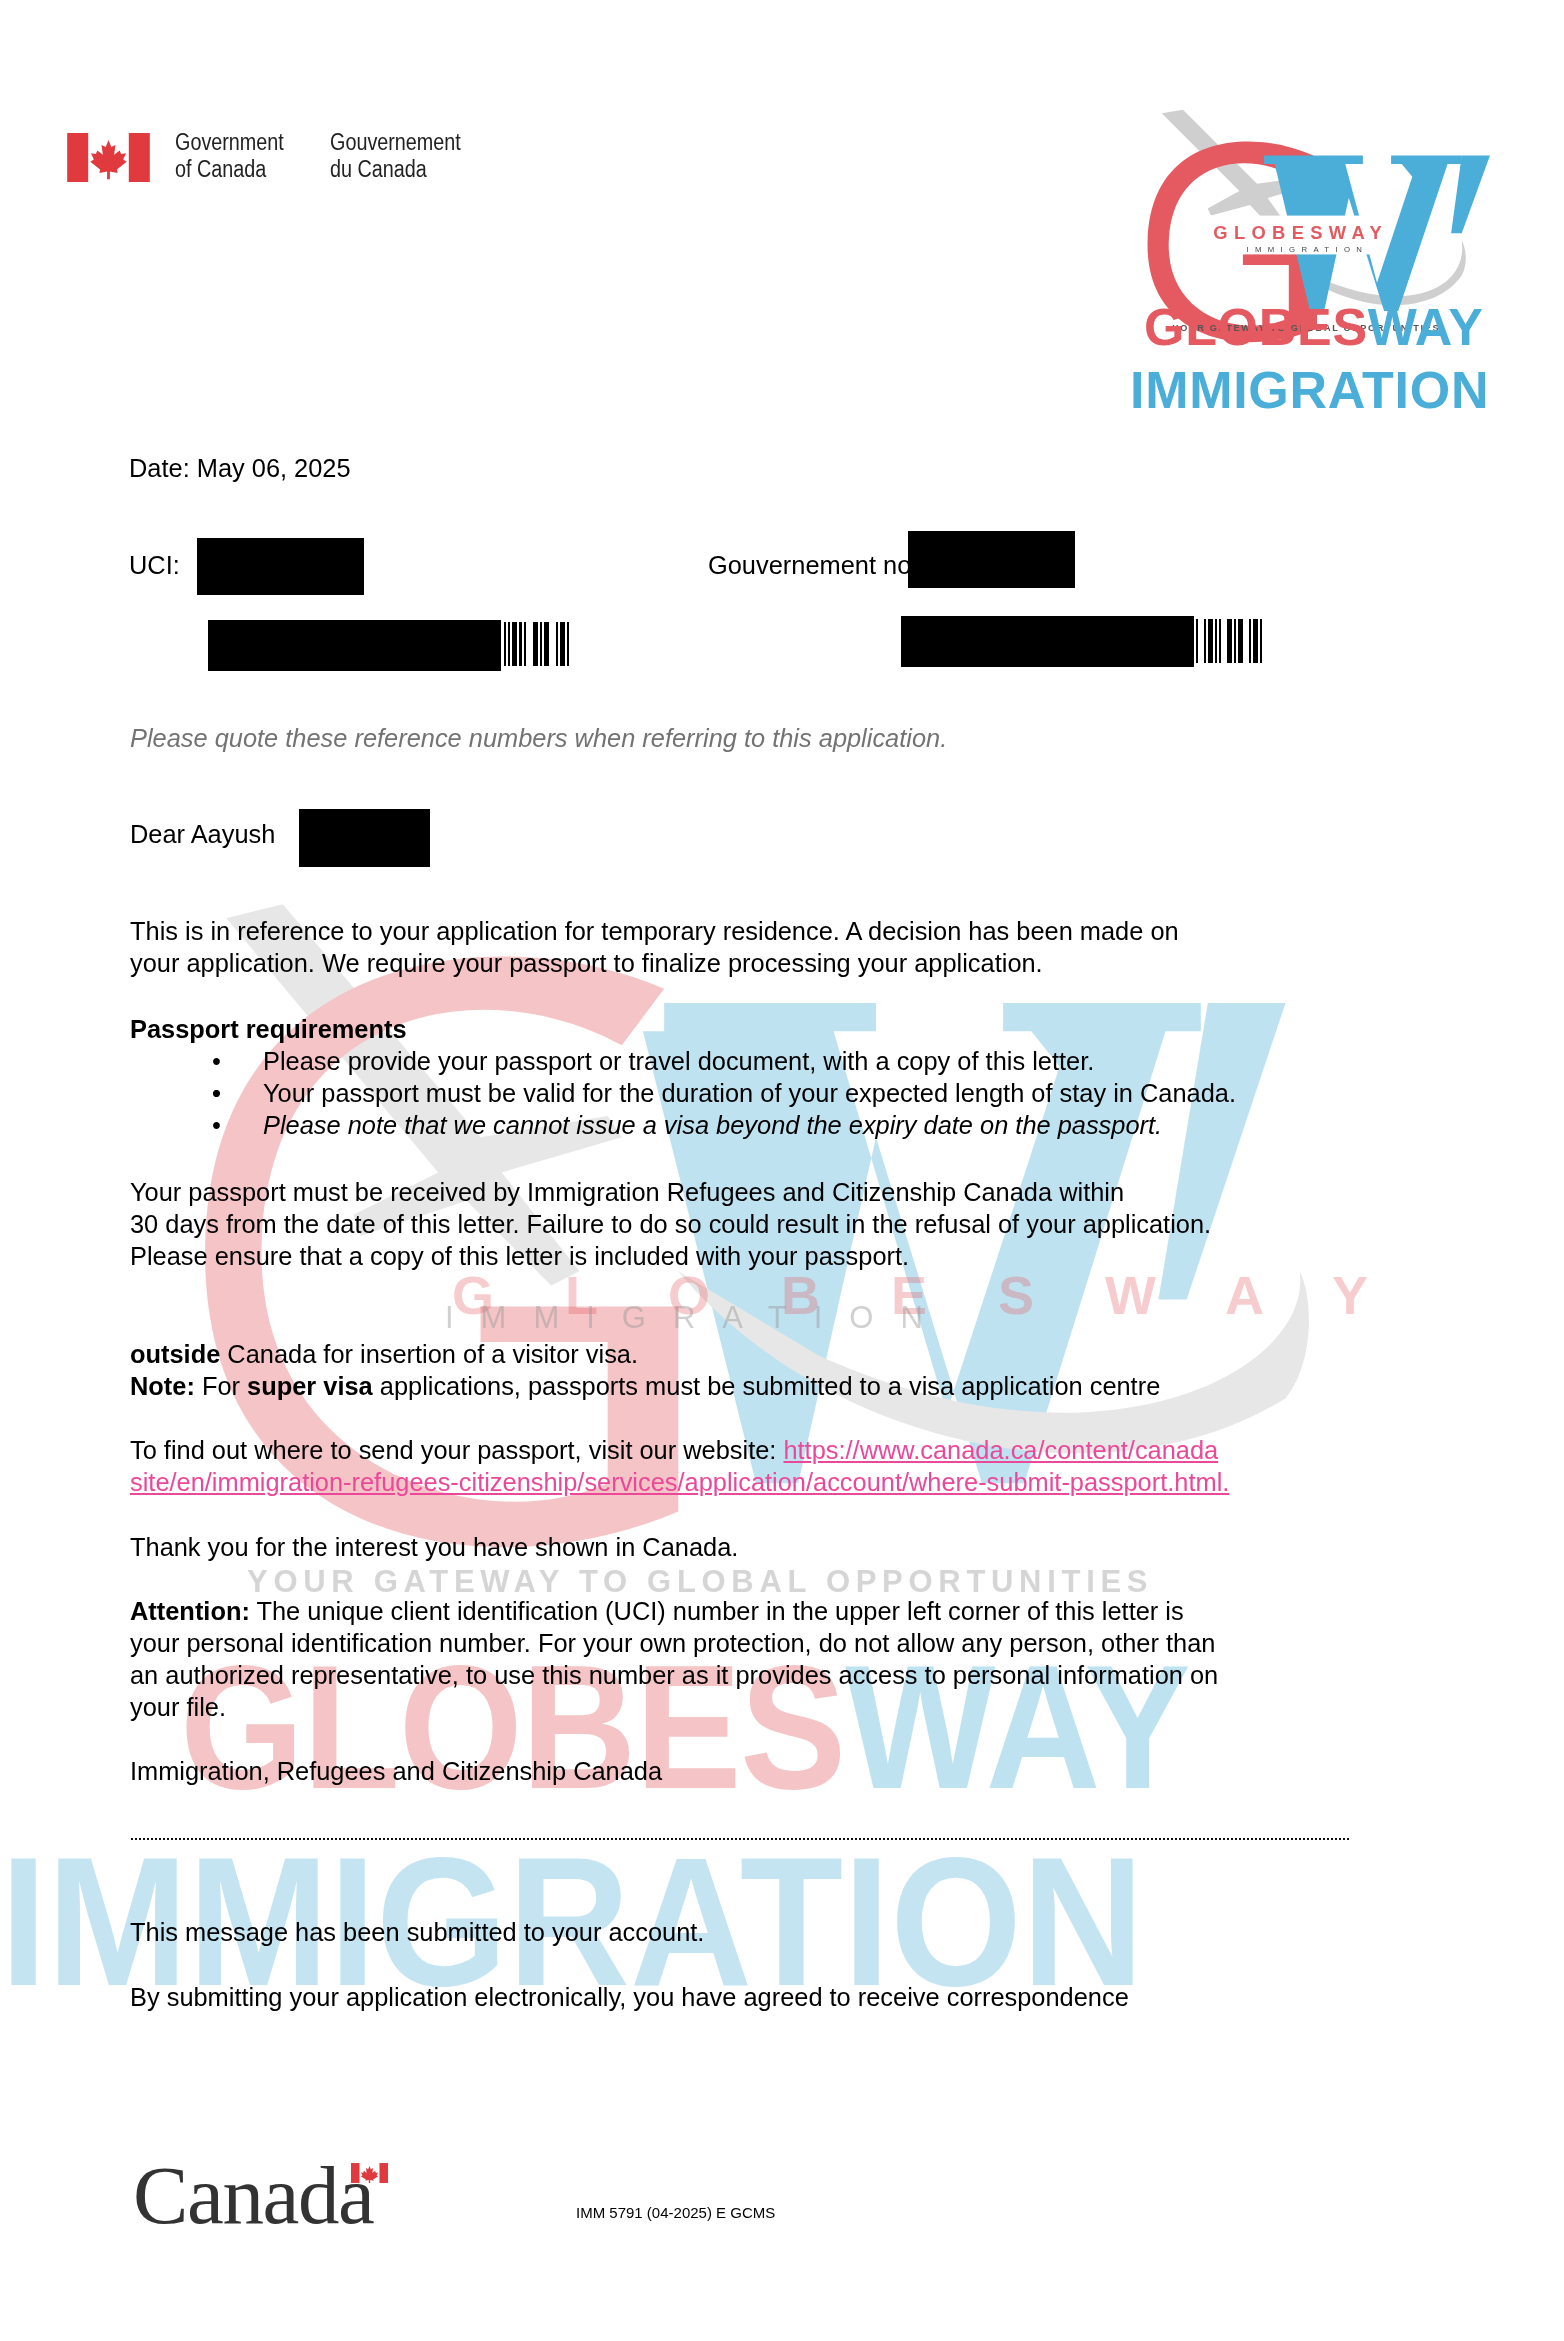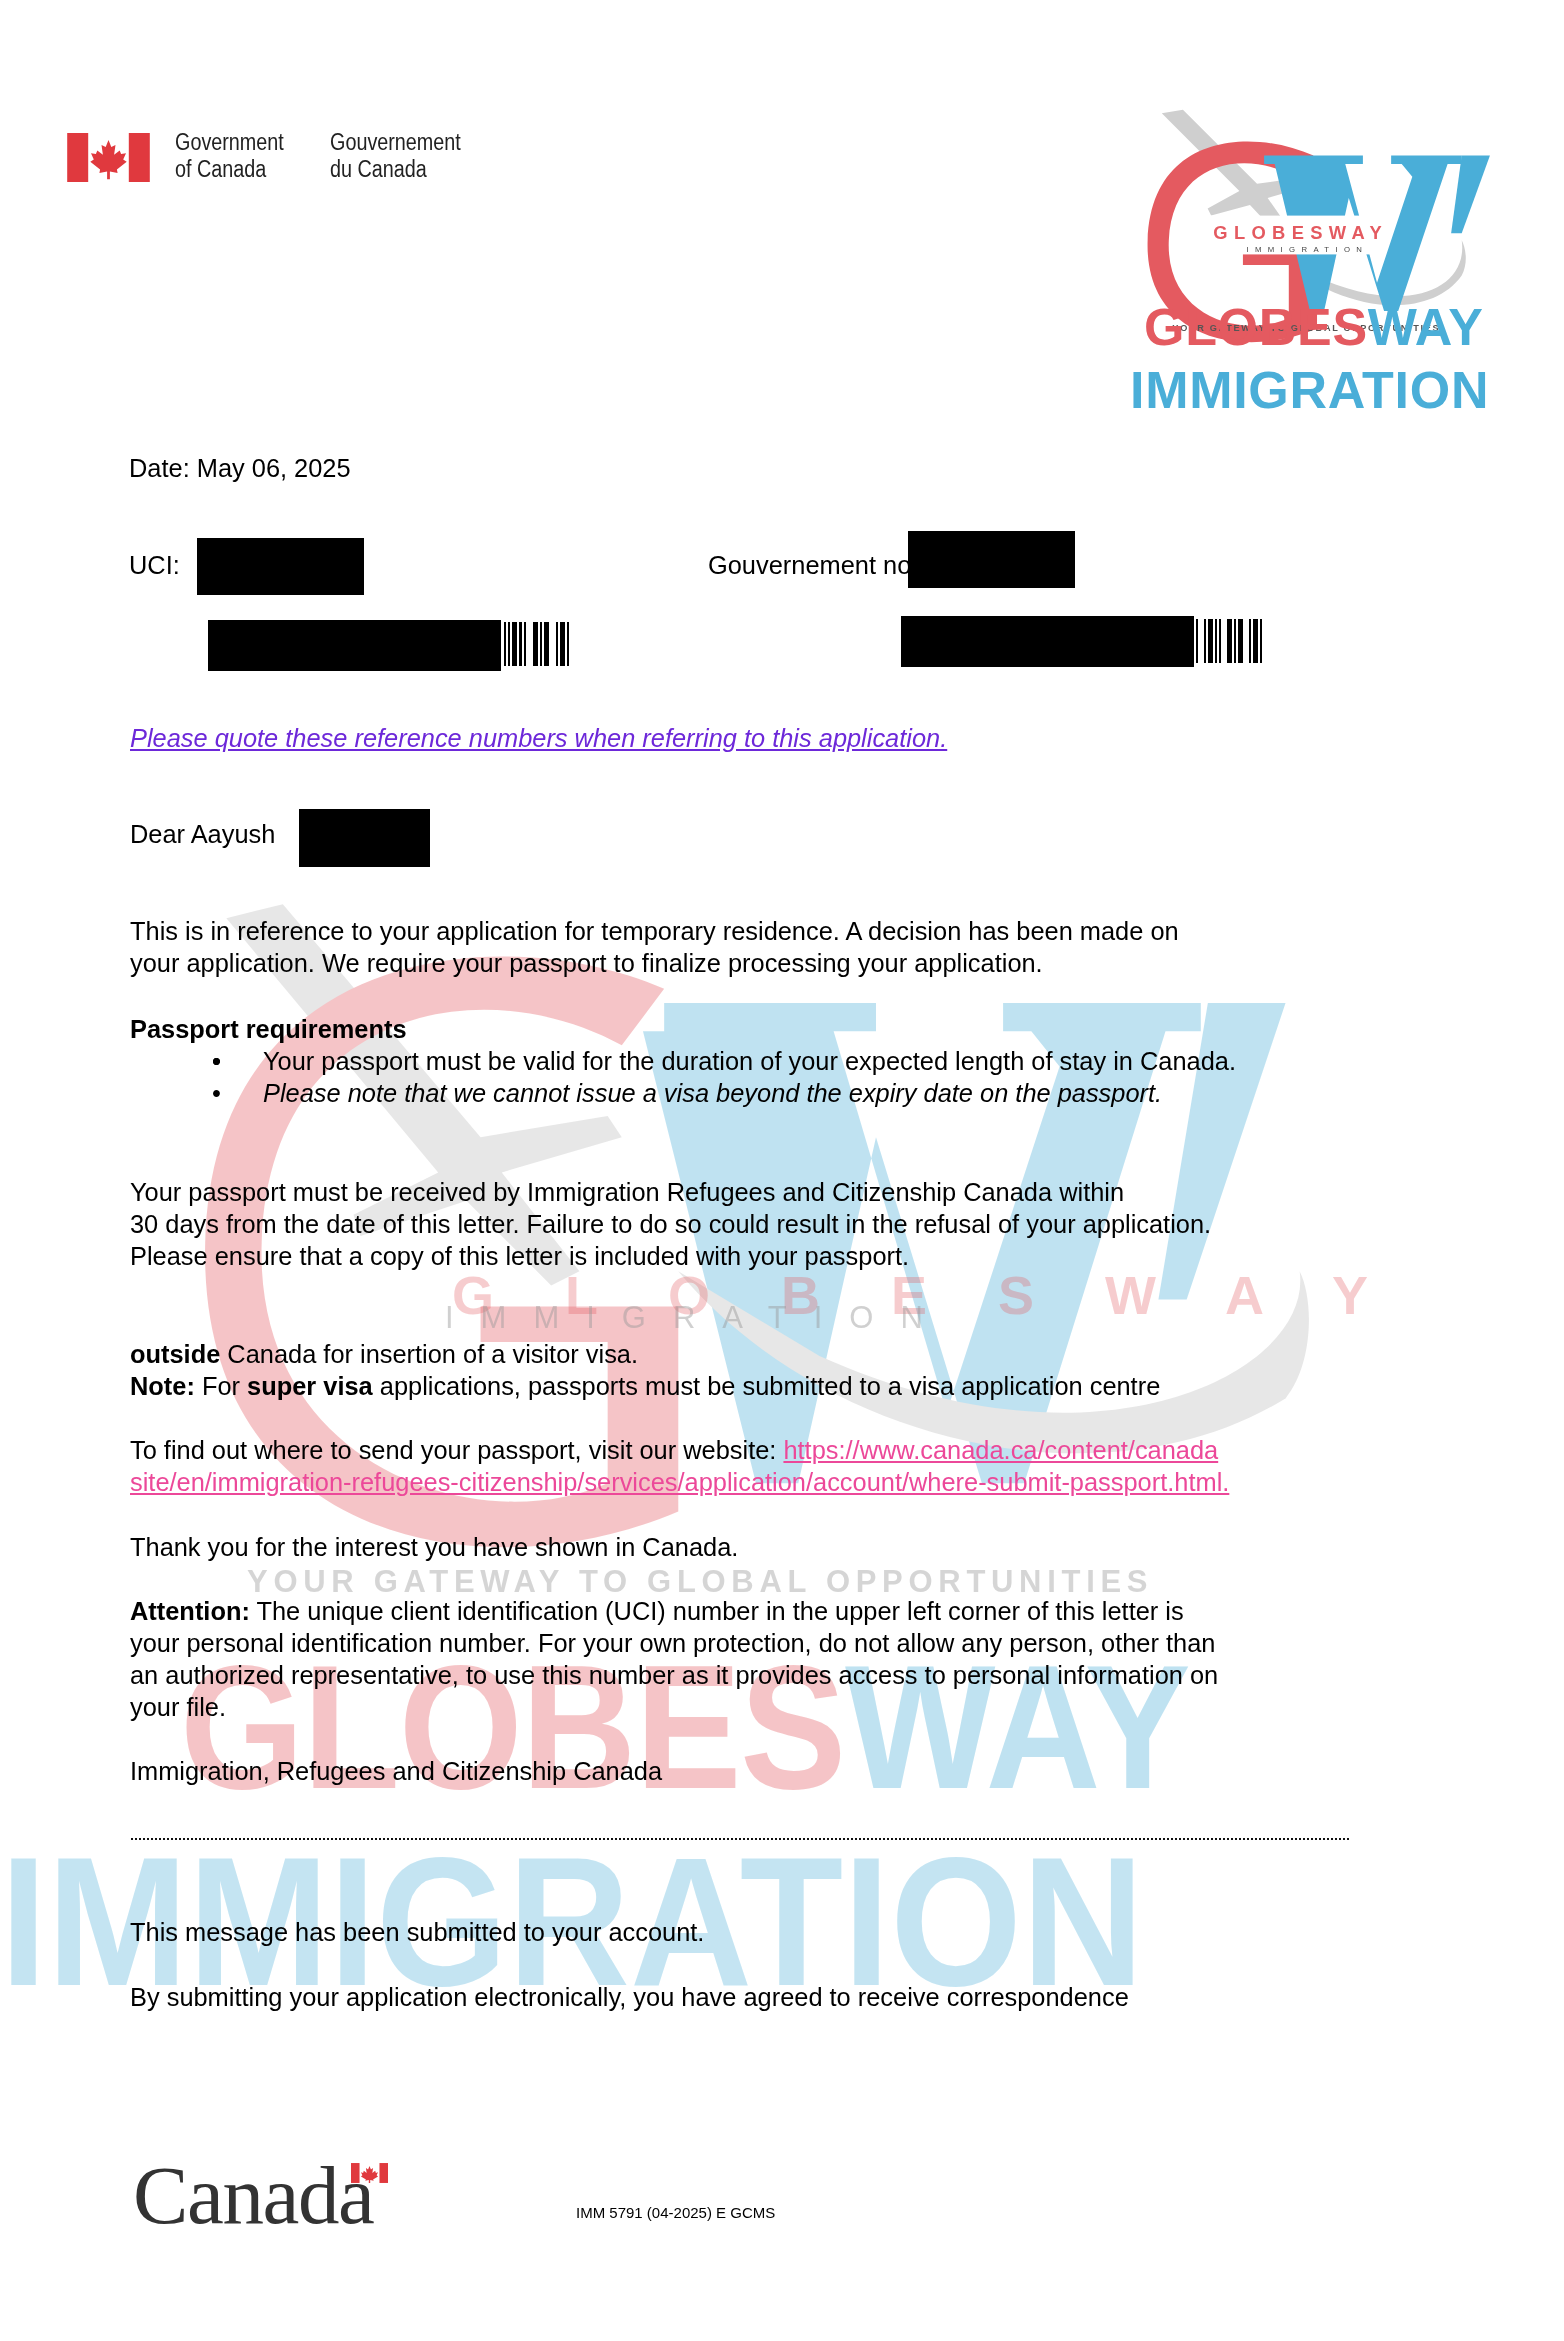--- a/index.html
+++ b/index.html
@@ -22,21 +22,21 @@
   .wm-globesway { left:180px; top:1639px; font-size:177px; font-weight:bold; line-height:177px; white-space:nowrap; opacity:0.35; letter-spacing:-1.4px; transform:scaleX(0.9); transform-origin:left top;}
   .wm-immigration { left:0px; top:1829px; font-size:184px; font-weight:bold; line-height:184px; white-space:nowrap; color:#3fa9d6; opacity:0.3; transform:scaleX(0.92); transform-origin:left top;}
   .wm-tag1 { left:445px; top:1300px; font-size:31px; letter-spacing:27px; color:#999; opacity:0.45; white-space:nowrap; }
   .wm-tag2 { left:247px; top:1564px; font-size:31px; font-weight:bold; letter-spacing:5.7px; color:#999; opacity:0.4; white-space:nowrap; }
   .wm-tag0 { left:452px; top:1264px; font-size:54px; letter-spacing:28px; color:#e45a60; opacity:0.3; white-space:nowrap; font-weight:bold;}
 
   .redact { background:#000; }
   .barcode { display:flex; align-items:stretch; gap:0; }
   .barcode span { display:inline-block; background:#000; }
 
-  .red-note { color:#6d28d9; font-style:italic;text-decoration:underline; }
+  .red-note { color:#737373; font-style:italic; }
   .link { color:#ec4899; text-decoration:underline; }
   .bold { font-weight:bold; }
   .ital { font-style:italic; }
   ul.reqs { margin:0; padding:0; list-style:none; }
   ul.reqs li { position:relative; padding-left:0; }
   .bullet { position:absolute; left:-51px; top:0; }
   .dotline { left:131px; top:1835px; width:1218px; height:2.8px; border-bottom:2.8px dotted #111; }
   .canada-word { font-family:"Liberation Serif", serif; font-size:83px; color:#333; letter-spacing:-1.4px; }
 </style>
 </head>
@@ -132,21 +132,21 @@
 <div class="abs txt" style="left:130px; top:818px;">Dear Aayush</div>
 <div class="abs redact" style="left:299px; top:809px; width:131px; height:58px;"></div>
 
 <div class="abs txt" style="left:130px; top:915px;">
   <div>This is in reference to your application for temporary residence. A decision has been made on</div>
   <div>your application. We require your passport to finalize processing your application.</div>
 </div>
 
 <div class="abs txt bold" style="left:130px; top:1013px;">Passport requirements</div>
 <ul class="abs txt reqs" style="left:263px; top:1045px;">
-  <li><span class="bullet">•</span></li>
+  <li><span class="bullet">•</span><span>Please provide your passport or travel document, with a copy of this letter.</span></li>
   <li><span class="bullet">•</span></li>
   <li><span class="bullet">•</span><span>Your passport must be valid for the duration of your expected length of stay in Canada.</span></li>
   <li class="ital"><span class="bullet" style="font-style:normal">•</span><span>Please note that we cannot issue a visa beyond the expiry date on the passport.</span></li>
 </ul>
 
 <div class="abs txt" style="left:130px; top:1176px;">
   <div>Your passport must be received by Immigration Refugees and Citizenship Canada within</div>
   <div>30 days from the date of this letter. Failure to do so could result in the refusal of your application.</div>
   <div>Please ensure that a copy of this letter is included with your passport.</div>
 </div>

